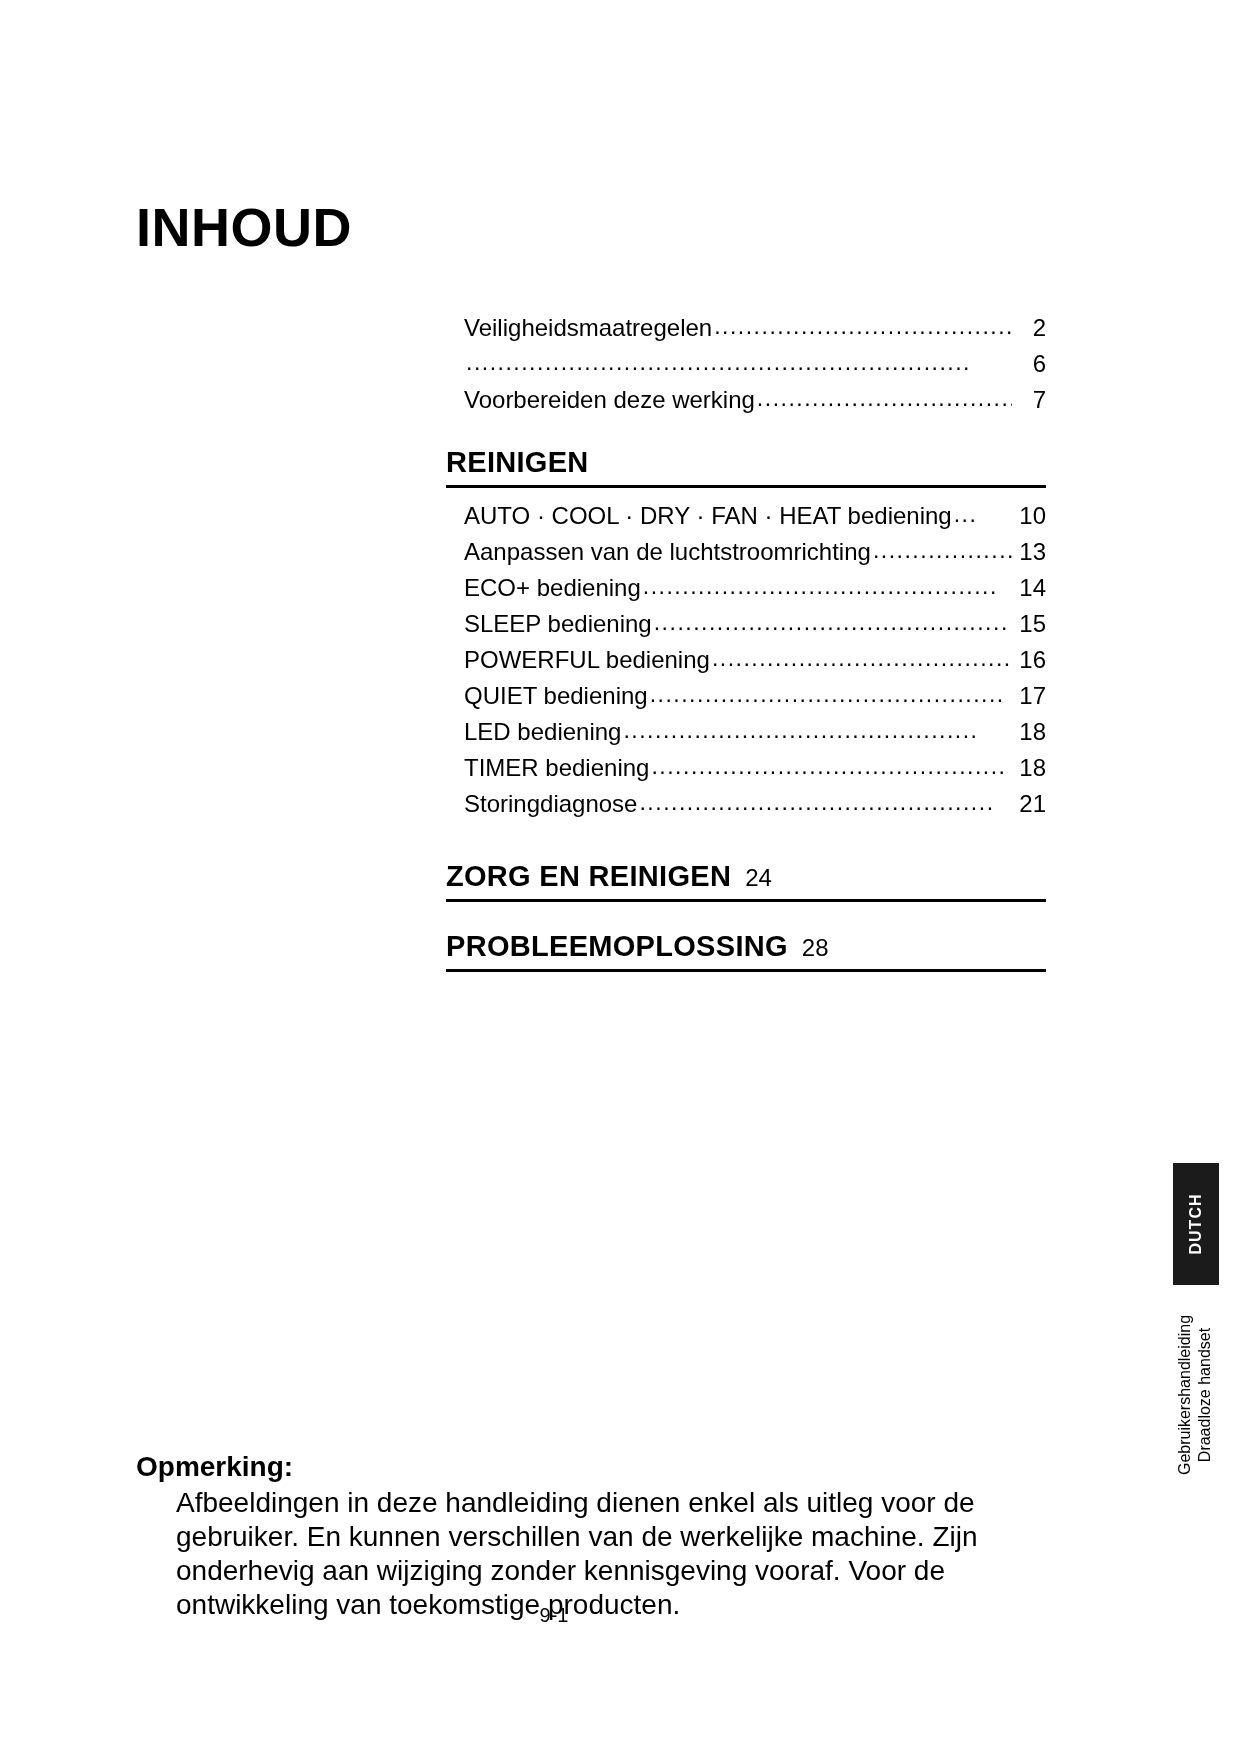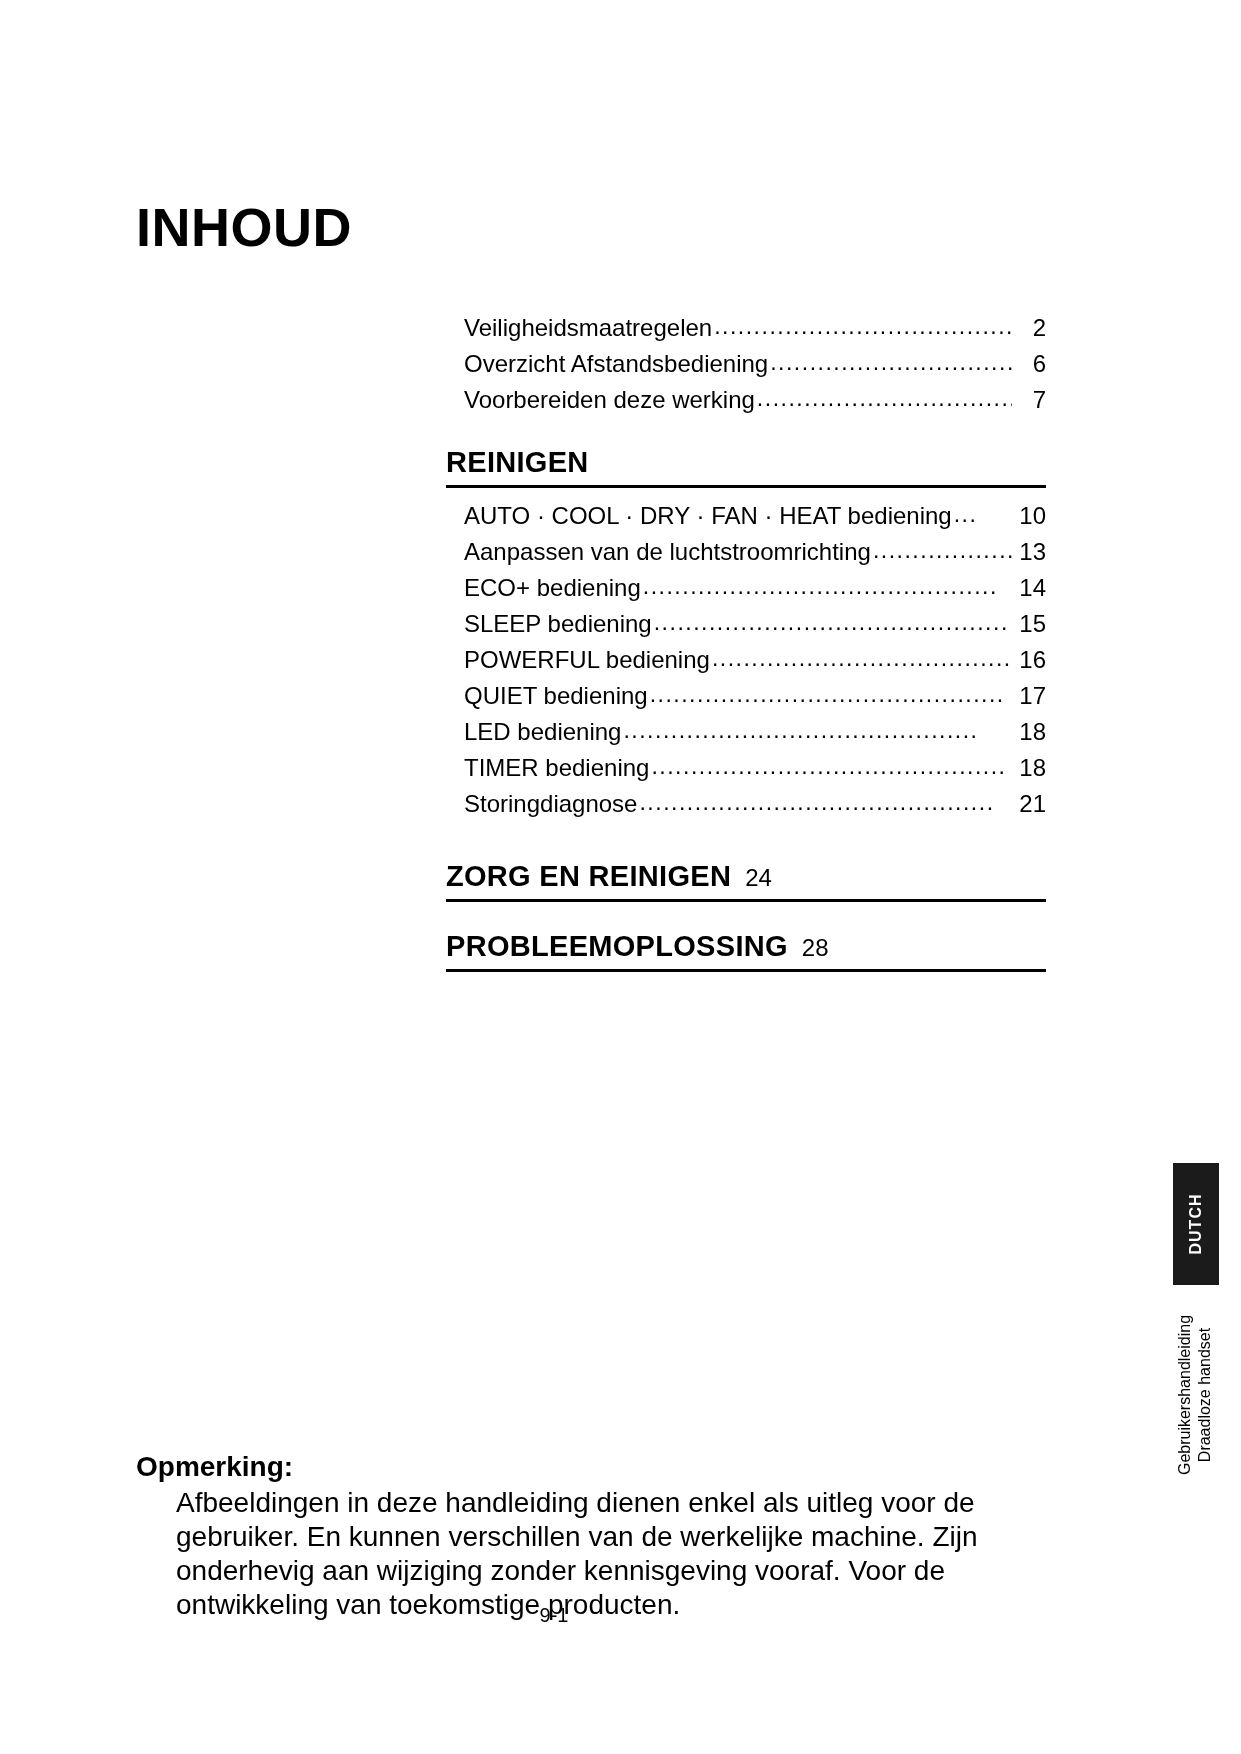--- a/index.html
+++ b/index.html
@@ -173,21 +173,20 @@
   <div class="toc">
 
     <div class="section">
       <div class="entries">
         <div class="entry">
           <span class="e-label">Veiligheidsmaatregelen</span>
           <span class="e-dots">................................................................</span>
           <span class="e-page">2</span>
         </div>
         <div class="entry">
-          <span class="e-label">Overzicht Afstandsbediening</span>
           <span class="e-dots">................................................................</span>
           <span class="e-page">6</span>
         </div>
         <div class="entry">
           <span class="e-label">Voorbereiden deze werking</span>
           <span class="e-dots">................................................................</span>
           <span class="e-page">7</span>
         </div>
       </div>
     </div>

